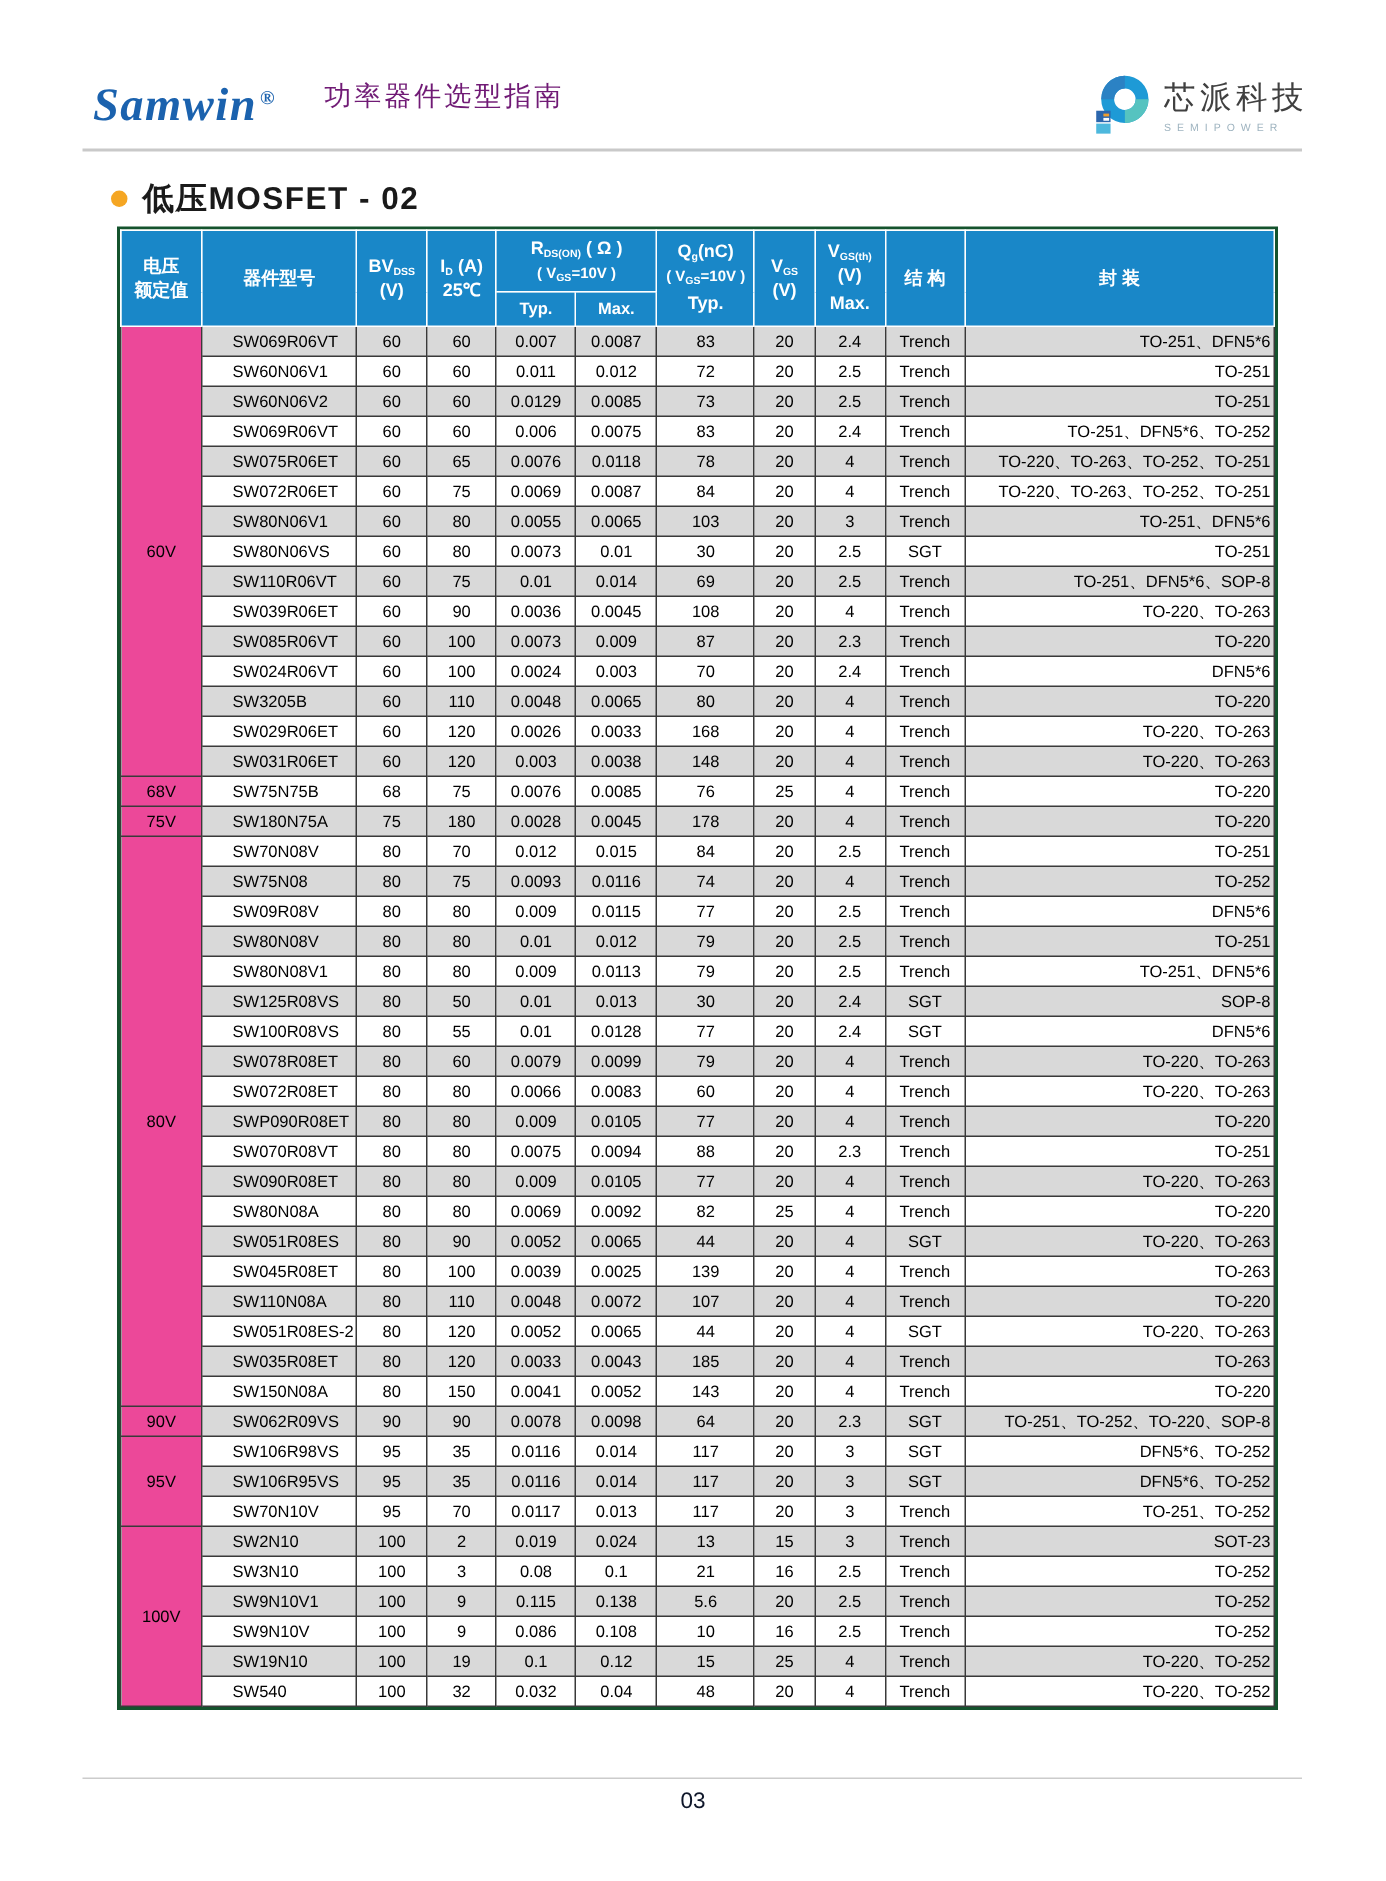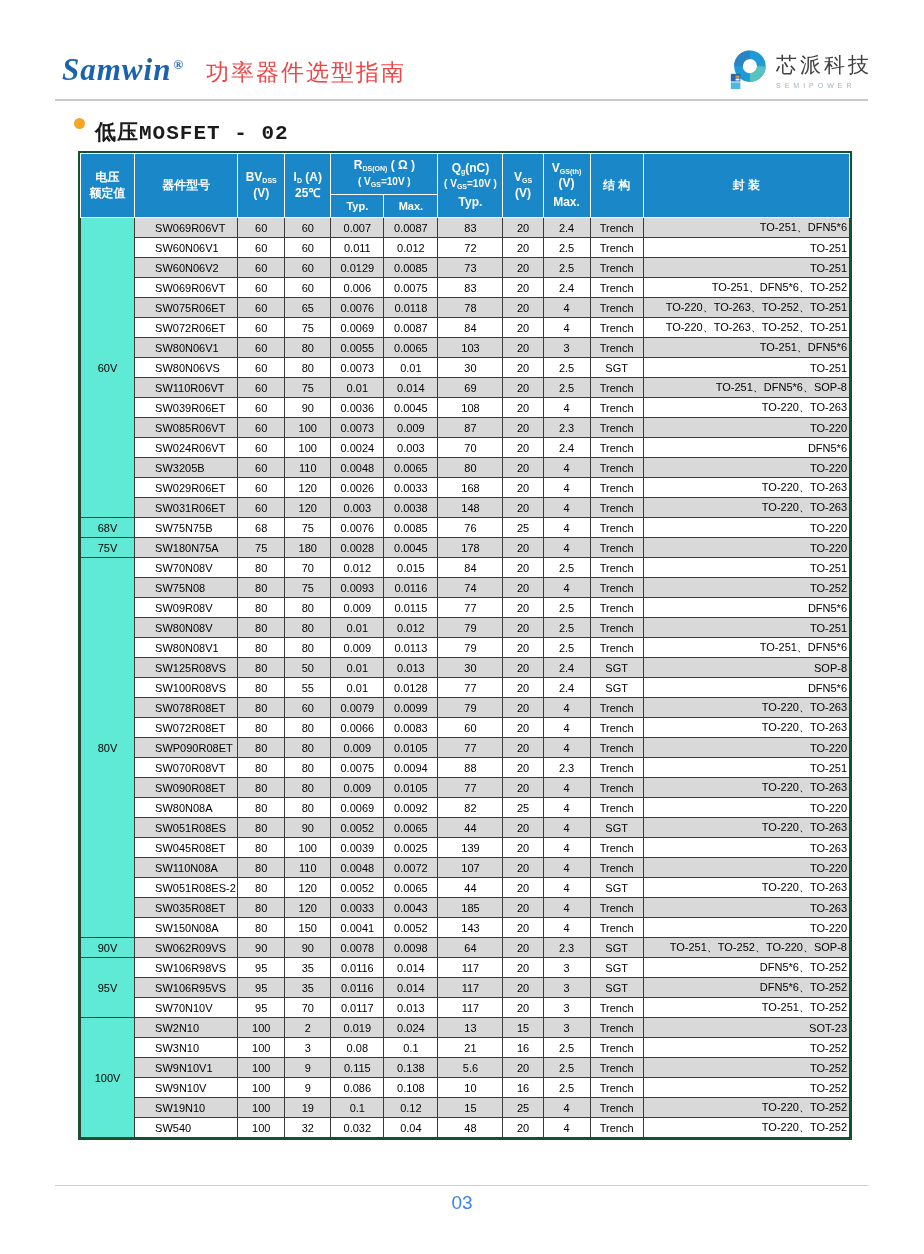--- a/index.html
+++ b/index.html
@@ -1,34 +1,34 @@
 <!DOCTYPE html>
 <html><head>
 <meta charset="utf-8">
 <style>
   html,body{margin:0;padding:0;}
   body{
     width:924px;height:1254px;position:relative;overflow:hidden;
     background:#ffffff;font-family:"Liberation Sans",sans-serif;
   }
   
-  .page-header{position:absolute;left:62px;top:52px;display:flex;align-items:flex-end;}
+  .page-header{position:absolute;left:62px;top:52px;display:flex;align-items:flex-start;gap:20px;}
   .brand{
     font-family:"Liberation Serif",serif;font-style:italic;font-weight:bold;
     font-size:31px;color:#1b62ae;letter-spacing:1px;
   }
   .brand .reg{font-size:13px;vertical-align:super;margin-left:2px;}
-  .brand-subtitle{font-size:23px;color:#ef4444;margin-left:22px;letter-spacing:2px;}
+  .brand-subtitle{font-size:18px;color:#701a75;margin-left:12px;letter-spacing:2px;}
   .company-logo{position:absolute;right:52px;top:48px;display:flex;align-items:center;}
   .company-text{display:flex;flex-direction:column;margin-left:7px;}
   .company-name{font-size:21px;color:#404040;letter-spacing:3px;}
   .company-sub{font-size:7px;color:#9fb4c0;letter-spacing:4px;margin-top:3px;}
   .top-rule{position:absolute;left:55px;right:56px;top:99px;border-top:2px solid #c9c9c9;}
   
-  .section{position:absolute;left:74px;top:118px;display:flex;font-family:Liberation Mono, monospace;}
+  .section{position:absolute;left:74px;top:118px;display:flex;align-items:center;}
   .bullet{width:11px;height:11px;border-radius:50%;background:#f5a623;margin-right:10px;}
   .section-title{font-size:21px;font-weight:bold;color:#1a1a1a;letter-spacing:1px;}
   
   .table-wrap{position:absolute;left:78px;top:151px;width:770px;border:2px solid #14532d;}
   table{border-collapse:collapse;width:100%;table-layout:fixed;}
   thead th{
     background:#1987c8;color:#fff;border:1px solid #fff;
     font-weight:bold;font-size:12px;line-height:1.3;padding:2px 0;
     vertical-align:middle;text-align:center;
   }
@@ -38,25 +38,25 @@
   thead sub{font-size:7px;vertical-align:-2px;letter-spacing:0;}
   thead .bot-line{display:block;margin-top:3px;}
   td{
     border:1px solid #3a3a3a;font-size:11px;color:#000;height:19px;
     padding:0 2px;text-align:center;white-space:nowrap;overflow:hidden;
     vertical-align:middle;
   }
   td.model{text-align:left;padding-left:20px;}
   td.package{text-align:right;padding-left:6px;}
   tr.stripe td{background:#d9d9d9;}
-  td.group-cell, tr.stripe td.group-cell{background:#5eead4;}
+  td.group-cell, tr.stripe td.group-cell{background:#ec4899;}
   
   .footer-line{position:absolute;left:55px;right:56px;top:1185px;border-top:1px solid #cccccc;}
   .page-number{position:absolute;left:0;width:100%;top:1192px;text-align:center;
-    font-size:19px;color:#3b82f6;}
+    font-size:15px;color:#0f172a;}
 </style>
 </head>
 <body>
 
 <div class="page-header">
   <div class="brand"><span>Samwin</span><span class="reg">®</span></div>
   <div class="brand-subtitle">功率器件选型指南</div>
 </div>
 
 <div class="company-logo">

